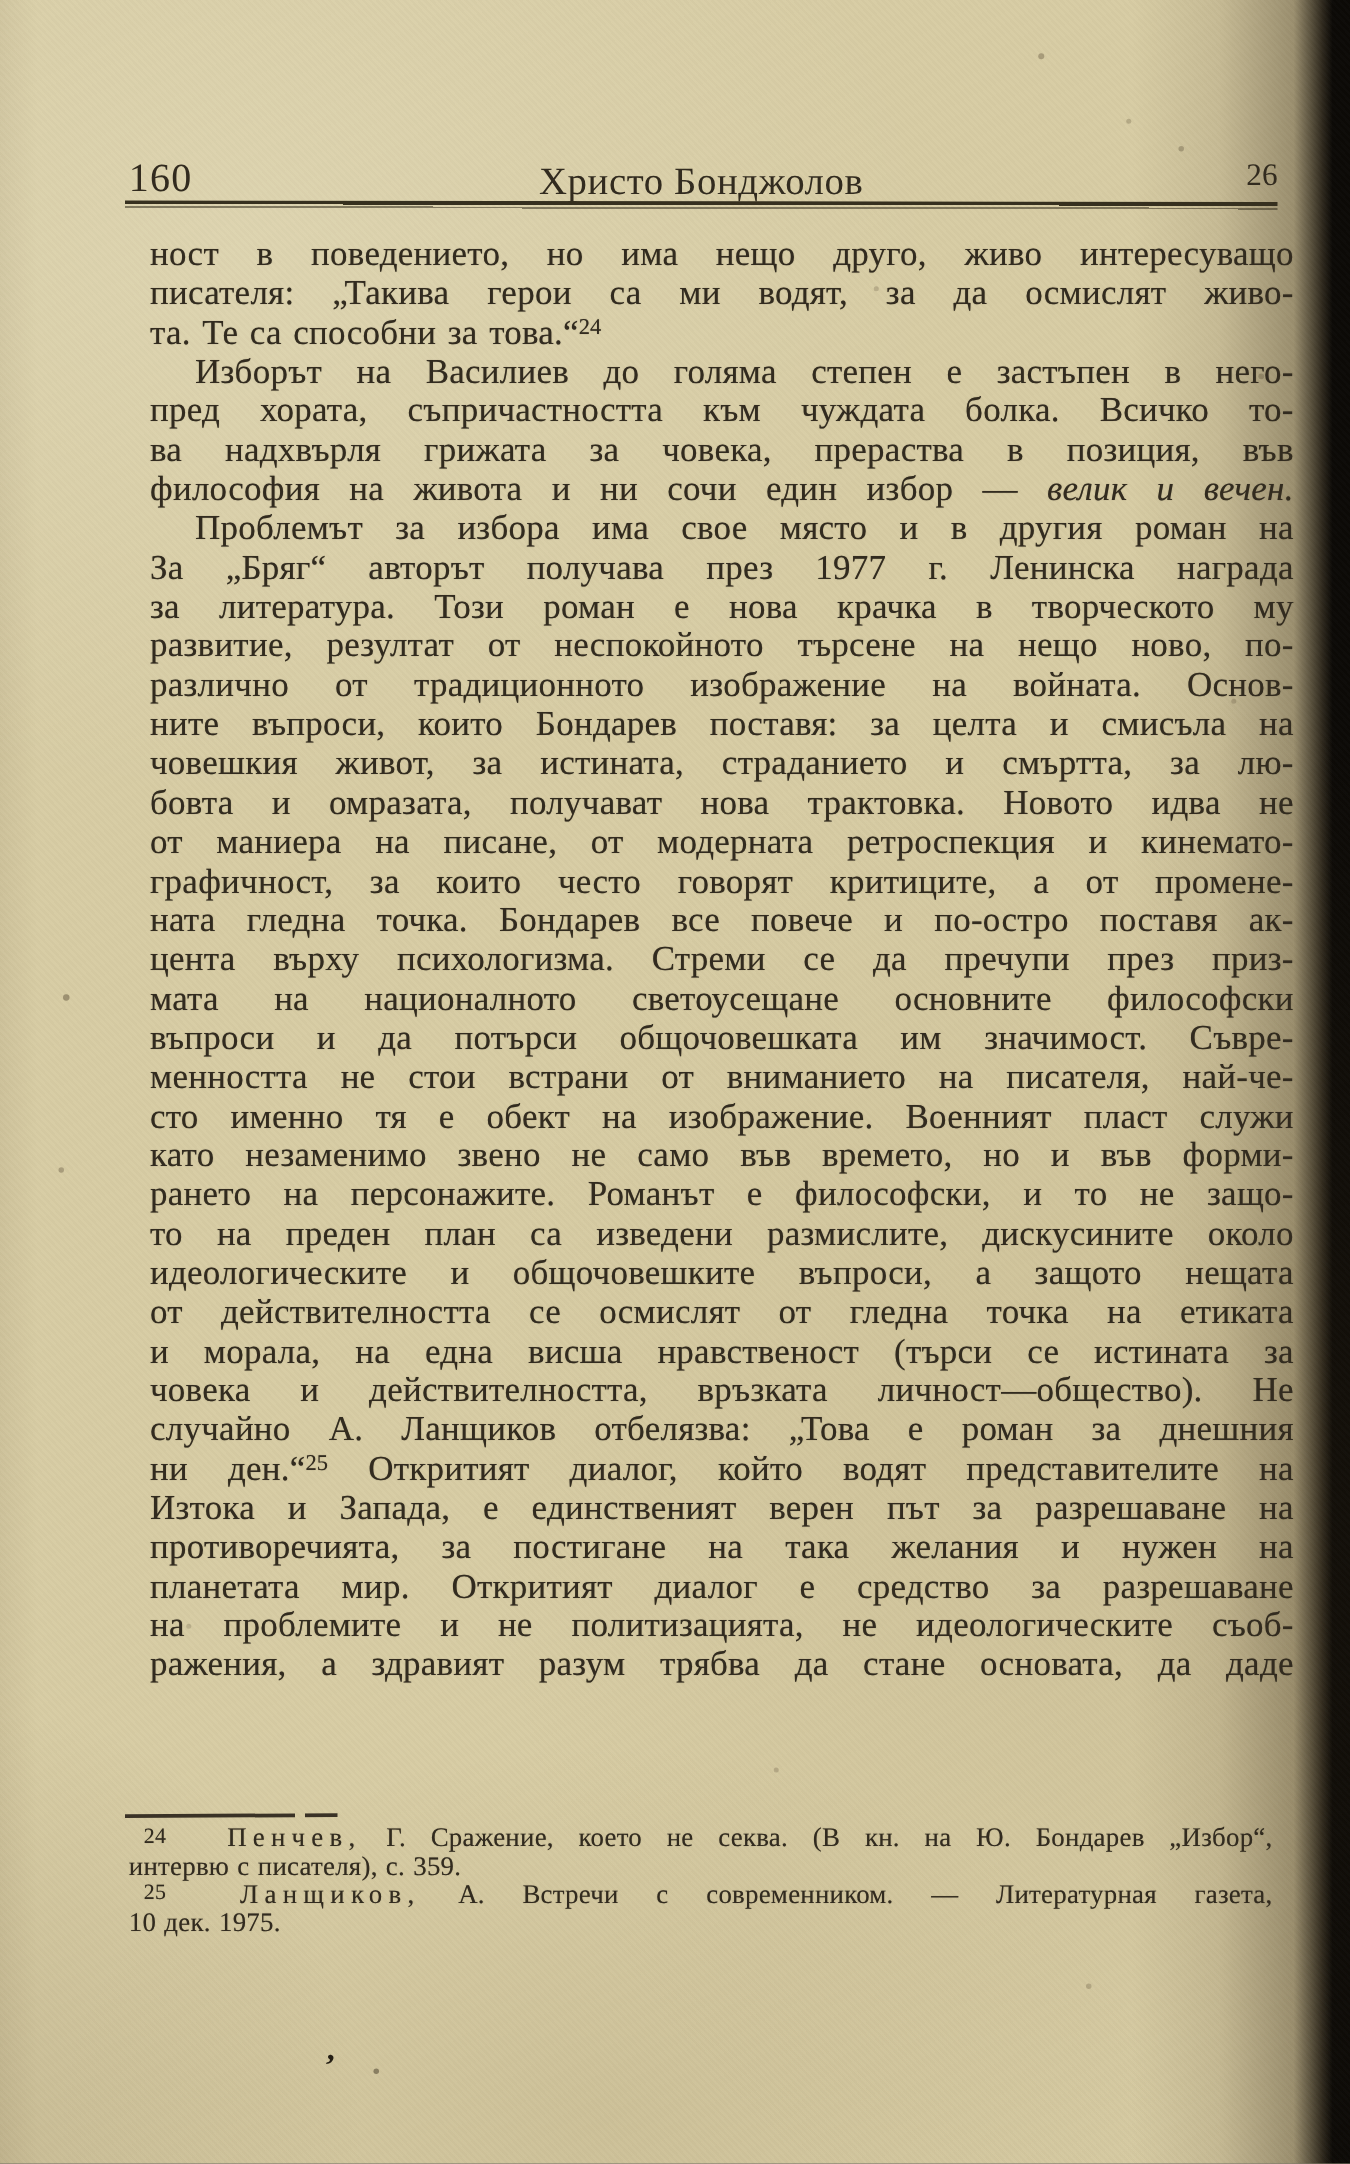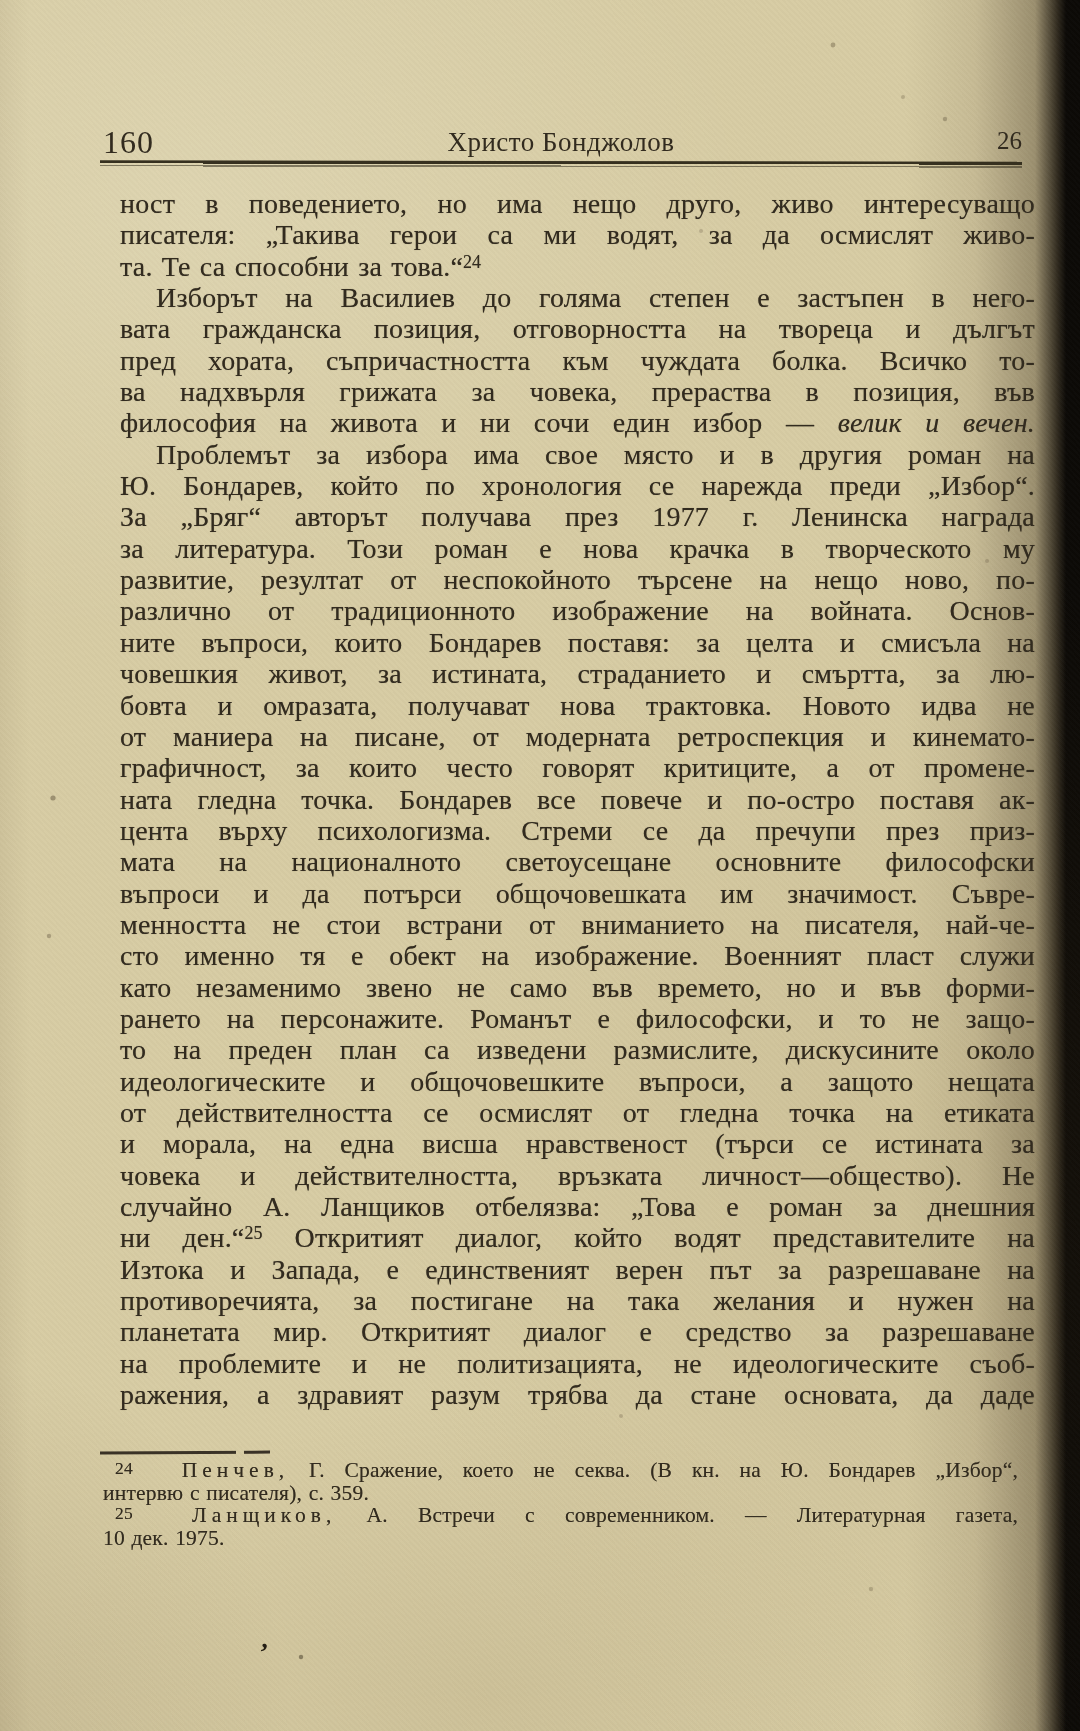--- a/index.html
+++ b/index.html
@@ -18,21 +18,21 @@
       radial-gradient(ellipse 420px 520px at 0% 100%, rgba(90,70,40,.12), transparent 70%),
       repeating-linear-gradient(47deg, rgba(60,48,28,.018) 0 2px, rgba(255,255,255,.015) 2px 4px),
       linear-gradient(to right, rgba(90,70,40,.08) 0, transparent 30px),
       linear-gradient(to right, transparent 0 905px, rgba(74,58,34,.12) 975px, rgba(56,43,24,.38) 1035px, rgba(22,17,10,.88) 1058px, #0b0906 1066px, #0b0906 100%);
   }
   
   .header{
     position:absolute;left:100px;top:124px;width:922px;height:34px;
   }
   .pg-left{position:absolute;left:3px;top:0;font-size:32px;letter-spacing:1px;}
-  .run-title{position:absolute;left:0;right:0;top:3px;text-align:center;font-size:27px;letter-spacing:.5px;}
+  .run-title{position:absolute;left:0;right:0;top:3px;text-align:center;font-size:31px;letter-spacing:.5px;}
   .pg-right{position:absolute;right:0;top:3px;font-size:25px;}
   .header-rule{
     position:absolute;left:100px;top:161px;width:922px;height:7px;
     background:linear-gradient(to bottom,#36301f 0 3px, transparent 3px 4.5px, rgba(54,48,31,.55) 4.5px 6px, transparent 6px);
     transform:rotate(.08deg);
   }
   
   .body-text{
     position:absolute;left:120px;top:188px;width:915px;
     font-size:28px;letter-spacing:.2px;word-spacing:2px;
@@ -104,29 +104,27 @@
   <div class="body-text">
 
     <div class="para">
       <div class="line">ност в поведението, но има нещо друго, живо интересуващо</div>
       <div class="line">писателя: „Такива герои са ми водят, за да осмислят живо-</div>
       <div class="line last"><span>та. Те са способни за това.“</span><sup class="fnref">24</sup></div>
     </div>
 
     <div class="para">
       <div class="line indent">Изборът на Василиев до голяма степен е застъпен в него-</div>
-      <div class="line">вата гражданска позиция, отговорността на твореца и дългът</div>
       <div class="line">пред хората, съпричастността към чуждата болка. Всичко то-</div>
       <div class="line">ва надхвърля грижата за човека, прераства в позиция, във</div>
       <div class="line"><span>философия на живота и ни сочи един избор — </span><span class="it">велик и вечен.</span></div>
     </div>
 
     <div class="para">
       <div class="line indent">Проблемът за избора има свое място и в другия роман на</div>
-      <div class="line">Ю. Бондарев, който по хронология се нарежда преди „Избор“.</div>
       <div class="line">За „Бряг“ авторът получава през 1977 г. Ленинска награда</div>
       <div class="line">за литература. Този роман е нова крачка в творческото му</div>
       <div class="line">развитие, резултат от неспокойното търсене на нещо ново, по-</div>
       <div class="line">различно от традиционното изображение на войната. Основ-</div>
       <div class="line">ните въпроси, които Бондарев поставя: за целта и смисъла на</div>
       <div class="line">човешкия живот, за истината, страданието и смъртта, за лю-</div>
       <div class="line">бовта и омразата, получават нова трактовка. Новото идва не</div>
       <div class="line">от маниера на писане, от модерната ретроспекция и кинемато-</div>
       <div class="line">графичност, за които често говорят критиците, а от промене-</div>
       <div class="line">ната гледна точка. Бондарев все повече и по-остро поставя ак-</div>

